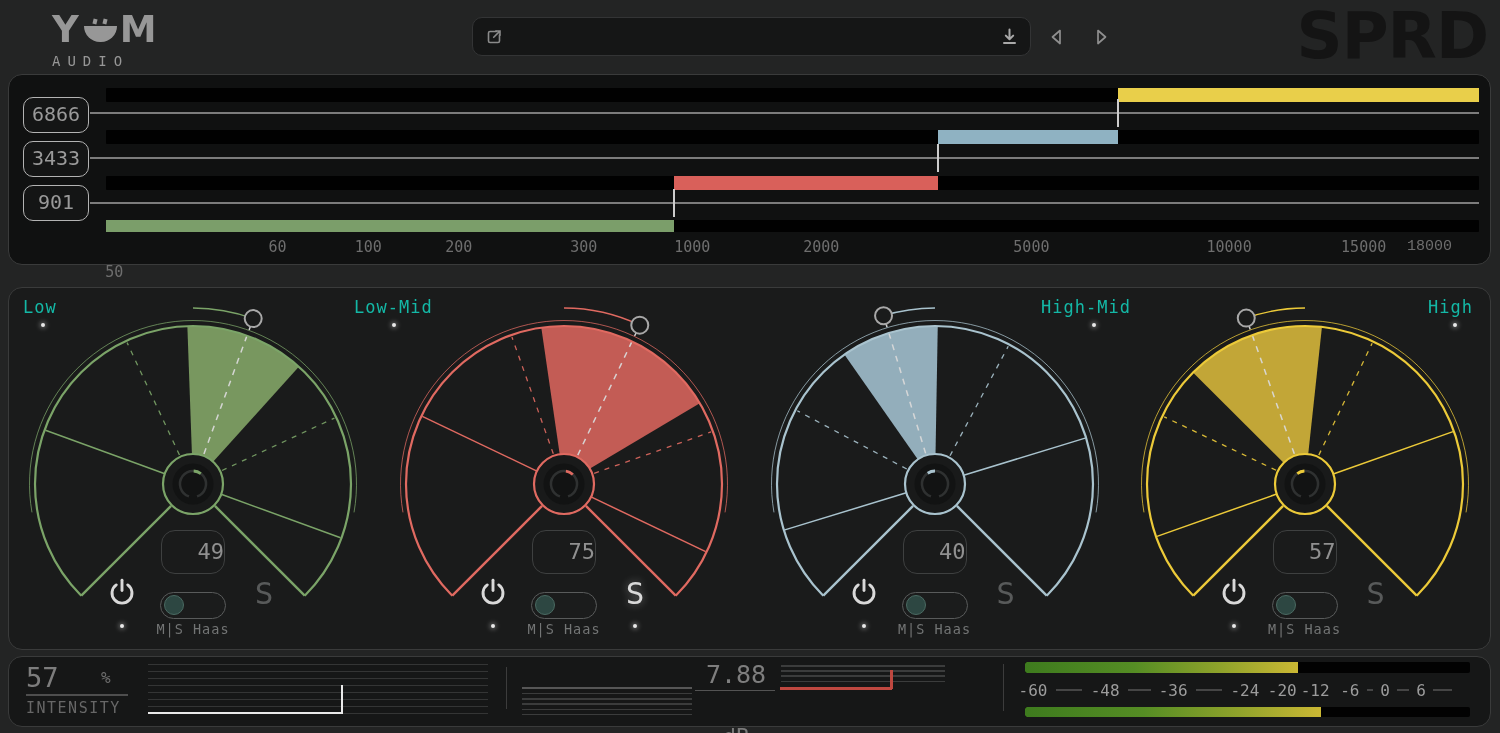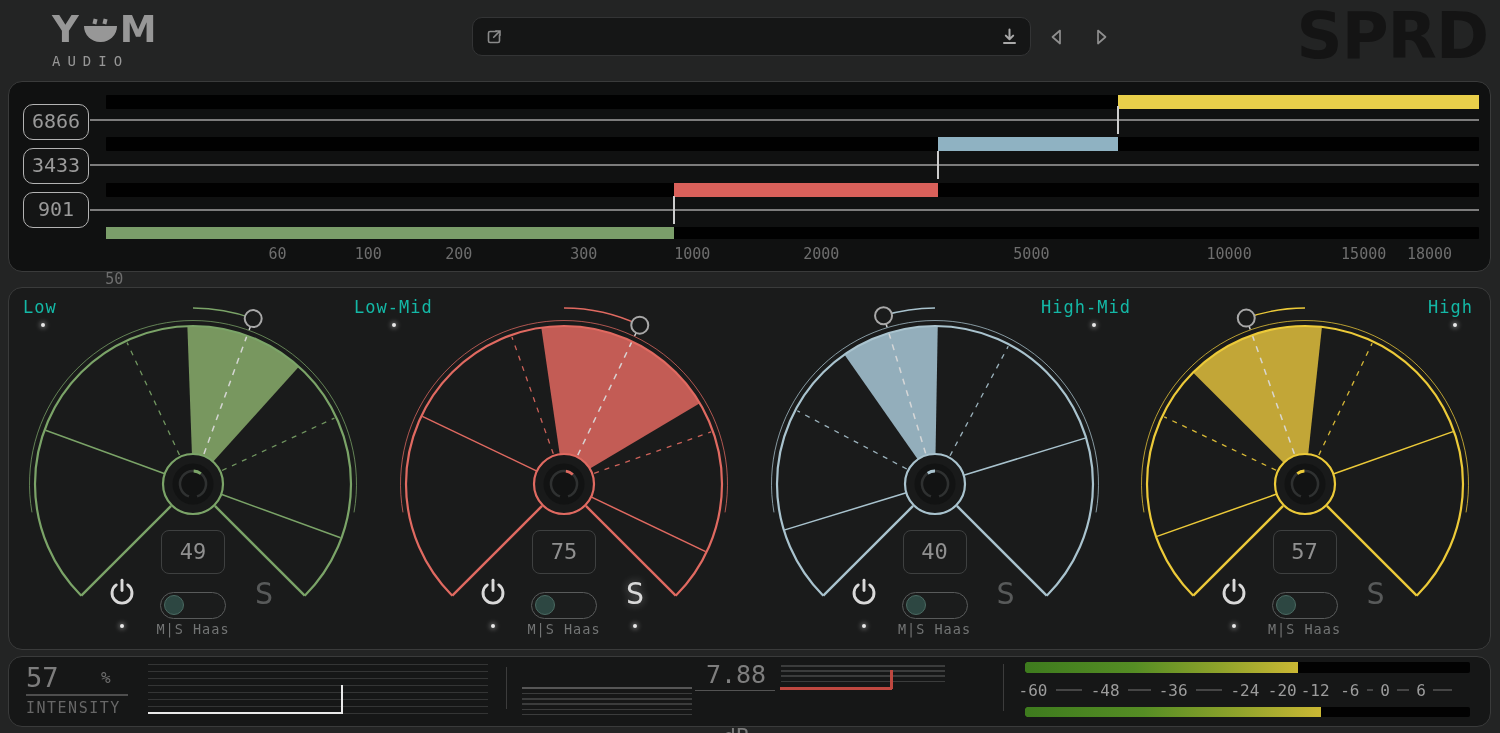--- a/index.html
+++ b/index.html
@@ -24,41 +24,41 @@
   .yum-sub { font-size:14px; letter-spacing:7px; margin-top:3px; color:#979797; }
   .preset-bar {
     position:absolute; left:472px; top:17px; width:559px; height:39px;
     background:#151616; border:1px solid #333435; border-radius:10px;
     display:flex; align-items:center; justify-content:space-between; padding:0 12px;
   }
   .preset-label { font-size:13px; letter-spacing:4px; color:#585858; position:absolute; left:0; right:0; text-align:center; }
   .nav-arrow { position:absolute; top:26px; width:22px; height:22px; cursor:pointer; }
   .sprd { position:absolute; right:12px; top:0px; font-family:"DejaVu Sans", sans-serif; font-weight:800; font-size:64px; letter-spacing:-1px; color:#141414; line-height:72px; }
   
-  #spectrum-panel { top:81px; height:191px; background:#101111; }
+  #spectrum-panel { top:74px; height:191px; background:#101111; }
   .xover-box {
     position:absolute; left:14px; width:66px; height:36px;
     border:1.5px solid #b3b3b3; border-radius:10px; background:#141515;
     color:#9a9a9a; font-size:20px; text-align:center; line-height:33px; cursor:pointer;
   }
   .xover-line { position:absolute; left:81px; height:2px; background:#7c7c7c; }
   .xover-tick { position:absolute; width:2px; height:28px; background:#cccccc; }
   .spec-bar { position:absolute; left:97px; width:1373px; background:#010101; border-radius:1px; }
   .spec-seg { position:absolute; top:0; height:100%; }
   .axis-label { position:absolute; top:163px; font-size:15px; color:#6e6e6e; transform:translateX(-50%); }
   
   #bands-panel { top:287px; height:363px; background:#1a1b1b; }
   .band-label { position:absolute; top:9px; font-size:17px; letter-spacing:1px; color:#14b8a6; }
   .led-dot { position:absolute; width:4px; height:4px; border-radius:50%; background:#e8e8e8; box-shadow:0 0 5px 1px rgba(235,235,235,.45); }
   .dial-unit { position:absolute; top:0; width:380px; height:363px; }
   .dial-svg { position:absolute; left:0; top:6px; }
   .value-box {
     position:absolute; left:158px; top:242px; width:64px; height:44px;
-    border:1.5px solid #3e4040; border-radius:8px; color:#909090;
-    font-size:22px; text-align:center; line-height:41px; cursor:pointer;
+    border:1.5px solid #3e4040; border-radius:14px; color:#909090;
+    font-size:22px; text-align:right; line-height:41px; cursor:pointer;
   }
   .power-btn { position:absolute; left:105px; top:289px; width:28px; height:29px; cursor:pointer; }
   .toggle {
     position:absolute; left:157px; top:304px; width:66px; height:27px;
     border:1.5px solid #595b5b; border-radius:14px; background:#1b1c1c; cursor:pointer;
   }
   .toggle-knob {
     position:absolute; left:3px; top:2px; width:20px; height:20px; border-radius:50%;
     background:#2d4742; border:1px solid #4a6a62;
   }
@@ -141,21 +141,21 @@
       <div class="axis-label" style="left: 105.238px; margin-top: 25px;">50</div>
       <div class="axis-label" style="left: 268.625px;">60</div>
       <div class="axis-label" style="left: 359.243px;">100</div>
       <div class="axis-label" style="left: 449.861px;">200</div>
       <div class="axis-label" style="left: 574.804px;">300</div>
       <div class="axis-label" style="left: 683.271px;">1000</div>
       <div class="axis-label" style="left: 812.333px;">2000</div>
       <div class="axis-label" style="left: 1022.4px;">5000</div>
       <div class="axis-label" style="left: 1220.11px;">10000</div>
       <div class="axis-label" style="left: 1354.67px;">15000</div>
-      <div class="axis-label" style="left: 1420.57px;">18000</div>
+      <div class="axis-label" style="left: 1420.57px; font-family: Liberation Mono, monospace;">18000</div>
     </section>
 
   <section class="panel" id="bands-panel">
       <div class="band-label" style="left: 14px;">Low</div>
       <div class="led-dot" style="left: 32px; top: 35px;"></div>
       <div class="dial-unit" style="left: -6px;">
         <svg width="380" height="380" class="dial-svg">
           <path d="M190 190 L184.35 32.10 A158 158 0 0 1 295.83 72.68 Z" fill="#78975f"></path>
           <line x1="161.80922137642276" y1="179.73939570022992" x2="42.46825853661238" y2="136.30283749787" stroke="#7ba468" stroke-width="1.5"></line>
           <line x1="218.19077862357724" y1="200.26060429977005" x2="337.5317414633876" y2="243.69716250213" stroke="#7ba468" stroke-width="1.5"></line>

